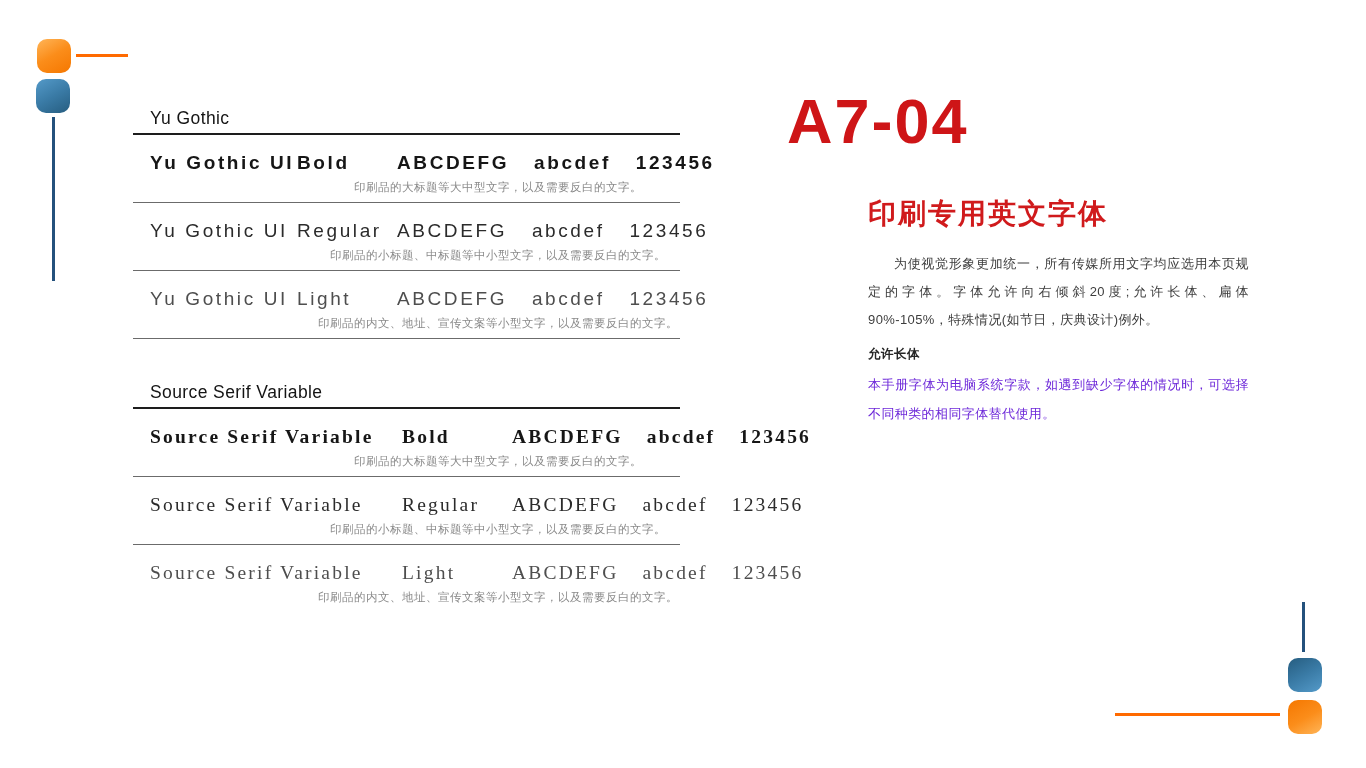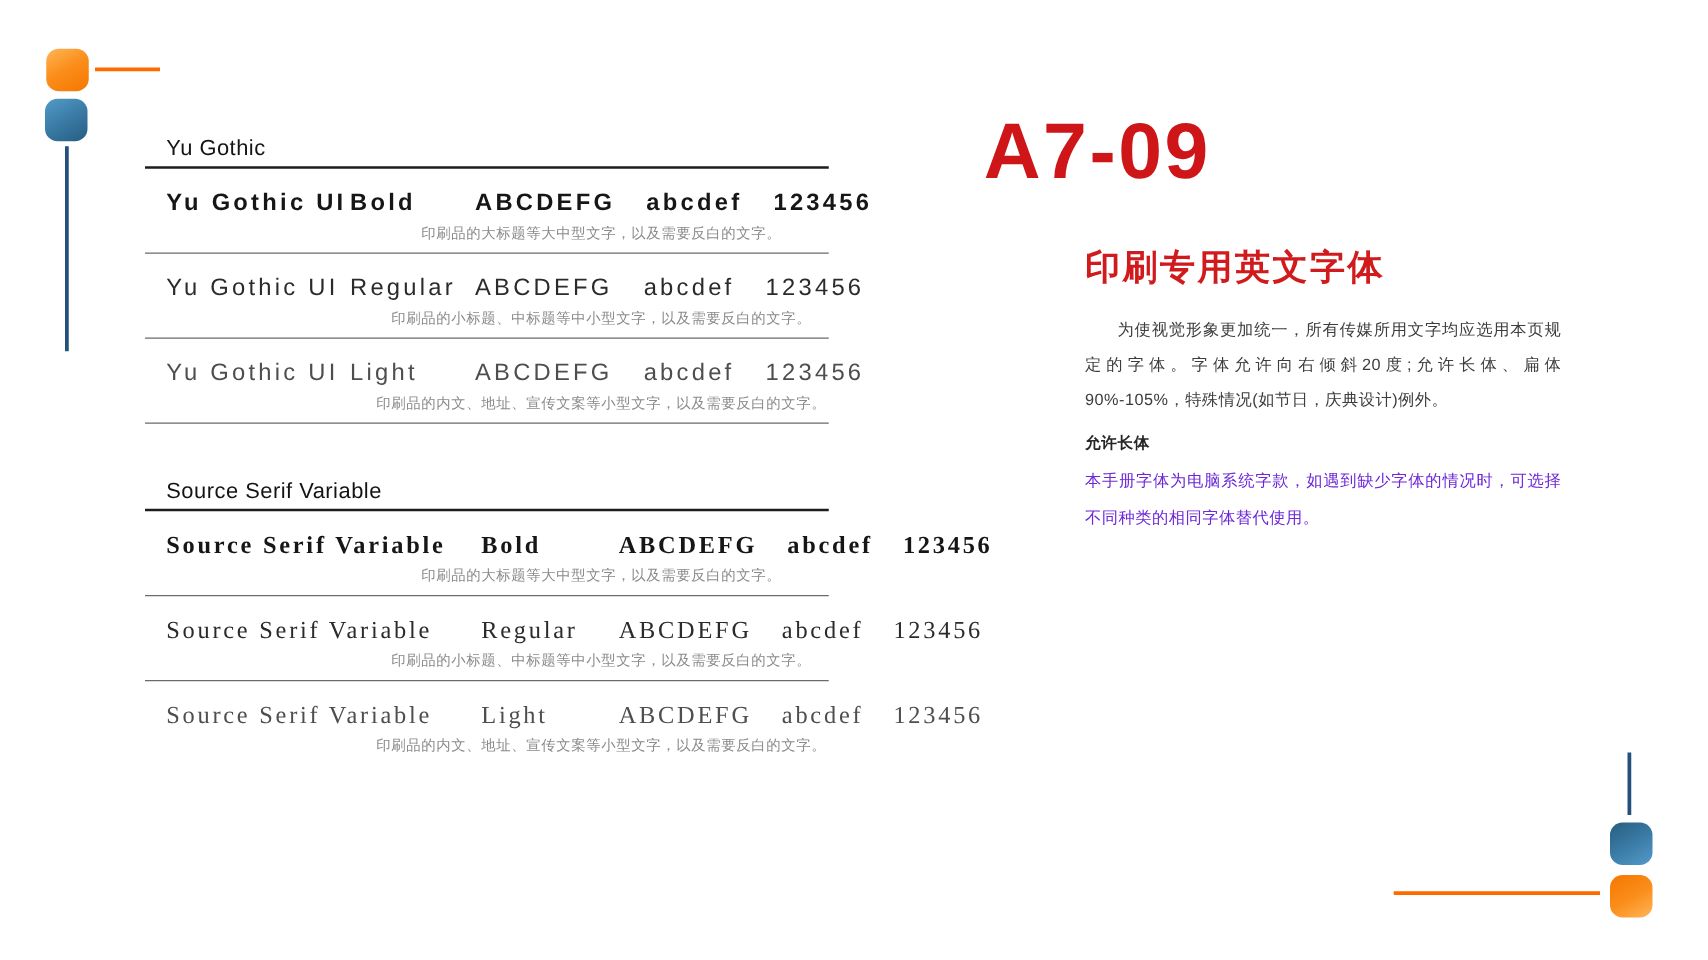--- a/index.html
+++ b/index.html
@@ -12,21 +12,21 @@
   
   .sq { position:absolute; width:34px; height:34px; border-radius:10px; }
   .sq-orange-tl { background:linear-gradient(150deg,#ffb558 0%,#fb8d1a 48%,#f57700 100%); }
   .sq-blue-tl   { background:linear-gradient(150deg,#549ac9 0%,#3a7ba6 50%,#265d80 100%); }
   .sq-blue-br   { background:linear-gradient(330deg,#549ac9 0%,#3a7ba6 50%,#265d80 100%); }
   .sq-orange-br { background:linear-gradient(330deg,#ffb558 0%,#fb8d1a 48%,#f57700 100%); }
   .hline { position:absolute; height:3px; background:#ff6a00; }
   .vline { position:absolute; width:3px; background:#24517c; }
 
   
-  .font-section { position:absolute; left:116px; width:660px; }
+  .font-section { position:absolute; left:133px; width:660px; }
   .family-title {
     padding-left:17px; font-size:17.5px; line-height:24px; color:#141414;
     letter-spacing:0.4px;
   }
   .thick-rule { width:547px; height:2px; background:#1d1d1d; margin-top:3px; }
   .thin-rule  { width:547px; height:1px; background:#6b6b6b; margin-top:7px; }
   .spec-row {
     display:flex; align-items:baseline; padding-left:17px; margin-top:16px;
     line-height:23px; white-space:nowrap;
   }
@@ -154,21 +154,21 @@
 
   <div class="spec-row w-light">
     <span class="name">Source Serif Variable</span>
     <span class="weight">Light</span>
     <span class="sample">ABCDEFG abcdef 123456</span>
   </div>
   <div class="caption">印刷品的内文、地址、宣传文案等小型文字，以及需要反白的文字。</div>
 </div>
 
 <div class="page-header">
-  <div class="page-code">A7-09</div>
+  <div class="page-code">A7-04</div>
 </div>
 
 <div class="red-heading">印刷专用英文字体</div>
 
 <div class="intro-par">为使视觉形象更加统一，所有传媒所用文字均应选用本页规定的字体。字体允许向右倾斜20度;允许长体、扁体 90%-105%，特殊情况(如节日，庆典设计)例外。</div>
 
 <div class="notes-title">允许长体</div>
 <div class="notes-body">本手册字体为电脑系统字款，如遇到缺少字体的情况时，可选择不同种类的相同字体替代使用。</div>
 
 </body></html>

